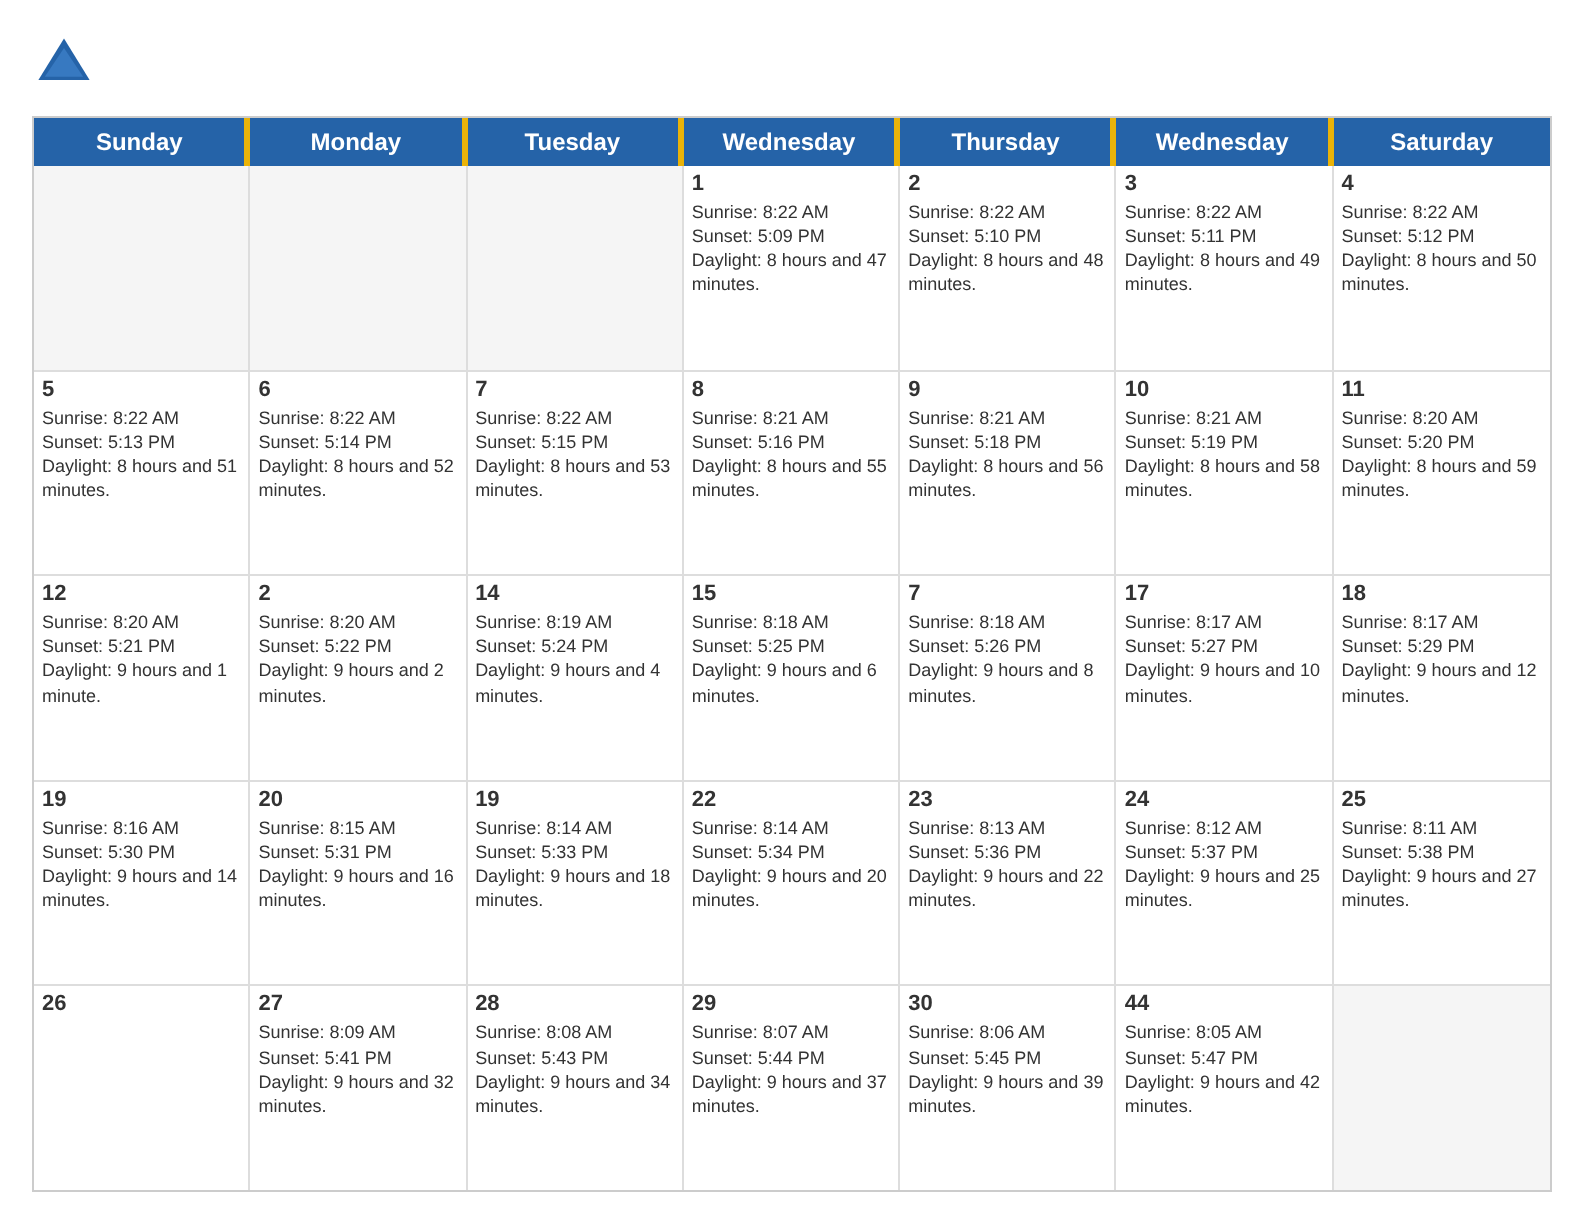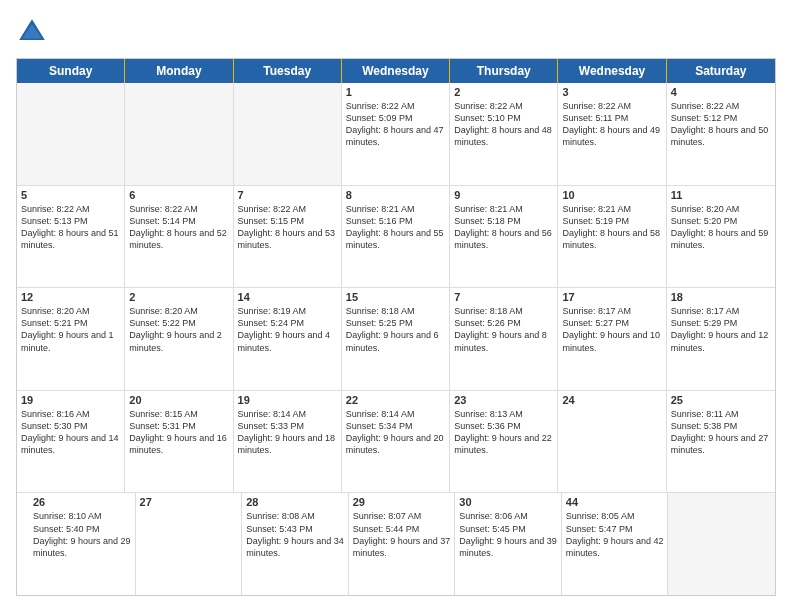--- a/index.html
+++ b/index.html
@@ -60,35 +60,35 @@
       display: grid;
       grid-template-columns: repeat(7, 1fr);
       background: #2563a8;
     }
     .cal-header-cell {
       color: #fff;
       font-size: 12px;
       font-weight: bold;
       padding: 5px 4px;
       text-align: center;
-      border-right: 1px solid #eab308;
+      border-right: 3px solid #eab308;
     }
     .cal-header-cell:last-child { border-right: none; }
     .cal-body {
       display: flex;
       flex-direction: column;
       flex: 1;
     }
     .cal-row {
       display: grid;
       grid-template-columns: repeat(7, 1fr);
       flex: 1;
       border-bottom: 1px solid #ddd;
     }
-    .cal-row:last-child { border-bottom: none; margin-left: 12px; }
+    .cal-row:last-child { border-bottom: none; }
     .cal-cell {
       border-right: 1px solid #ddd;
       padding: 3px 4px;
       font-size: 9.5px;
       color: #333;
       vertical-align: top;
       background: #fff;
     }
     .cal-cell:last-child { border-right: none; }
     .cal-cell.empty { background: #f5f5f5; }
@@ -281,37 +281,40 @@
 Daylight: 9 hours and 20 minutes.</div>
           </div>
           <div class="cal-cell">
             <div class="day-num">23</div>
             <div class="cell-info">Sunrise: 8:13 AM
 Sunset: 5:36 PM
 Daylight: 9 hours and 22 minutes.</div>
           </div>
           <div class="cal-cell">
             <div class="day-num">24</div>
+            <div class="cell-info">Sunrise: 8:12 AM
+Sunset: 5:37 PM
+Daylight: 9 hours and 25 minutes.</div>
           </div>
           <div class="cal-cell">
             <div class="day-num">25</div>
             <div class="cell-info">Sunrise: 8:11 AM
 Sunset: 5:38 PM
 Daylight: 9 hours and 27 minutes.</div>
           </div>
         </div>
         <div class="cal-row">
           <div class="cal-cell">
             <div class="day-num">26</div>
-            <div class="cell-info">Sunrise: 8:10 AM
-Sunset: 5:40 PM
-Daylight: 9 hours and 29 minutes.</div>
           </div>
           <div class="cal-cell">
             <div class="day-num">27</div>
+            <div class="cell-info">Sunrise: 8:09 AM
+Sunset: 5:41 PM
+Daylight: 9 hours and 32 minutes.</div>
           </div>
           <div class="cal-cell">
             <div class="day-num">28</div>
             <div class="cell-info">Sunrise: 8:08 AM
 Sunset: 5:43 PM
 Daylight: 9 hours and 34 minutes.</div>
           </div>
           <div class="cal-cell">
             <div class="day-num">29</div>
             <div class="cell-info">Sunrise: 8:07 AM

